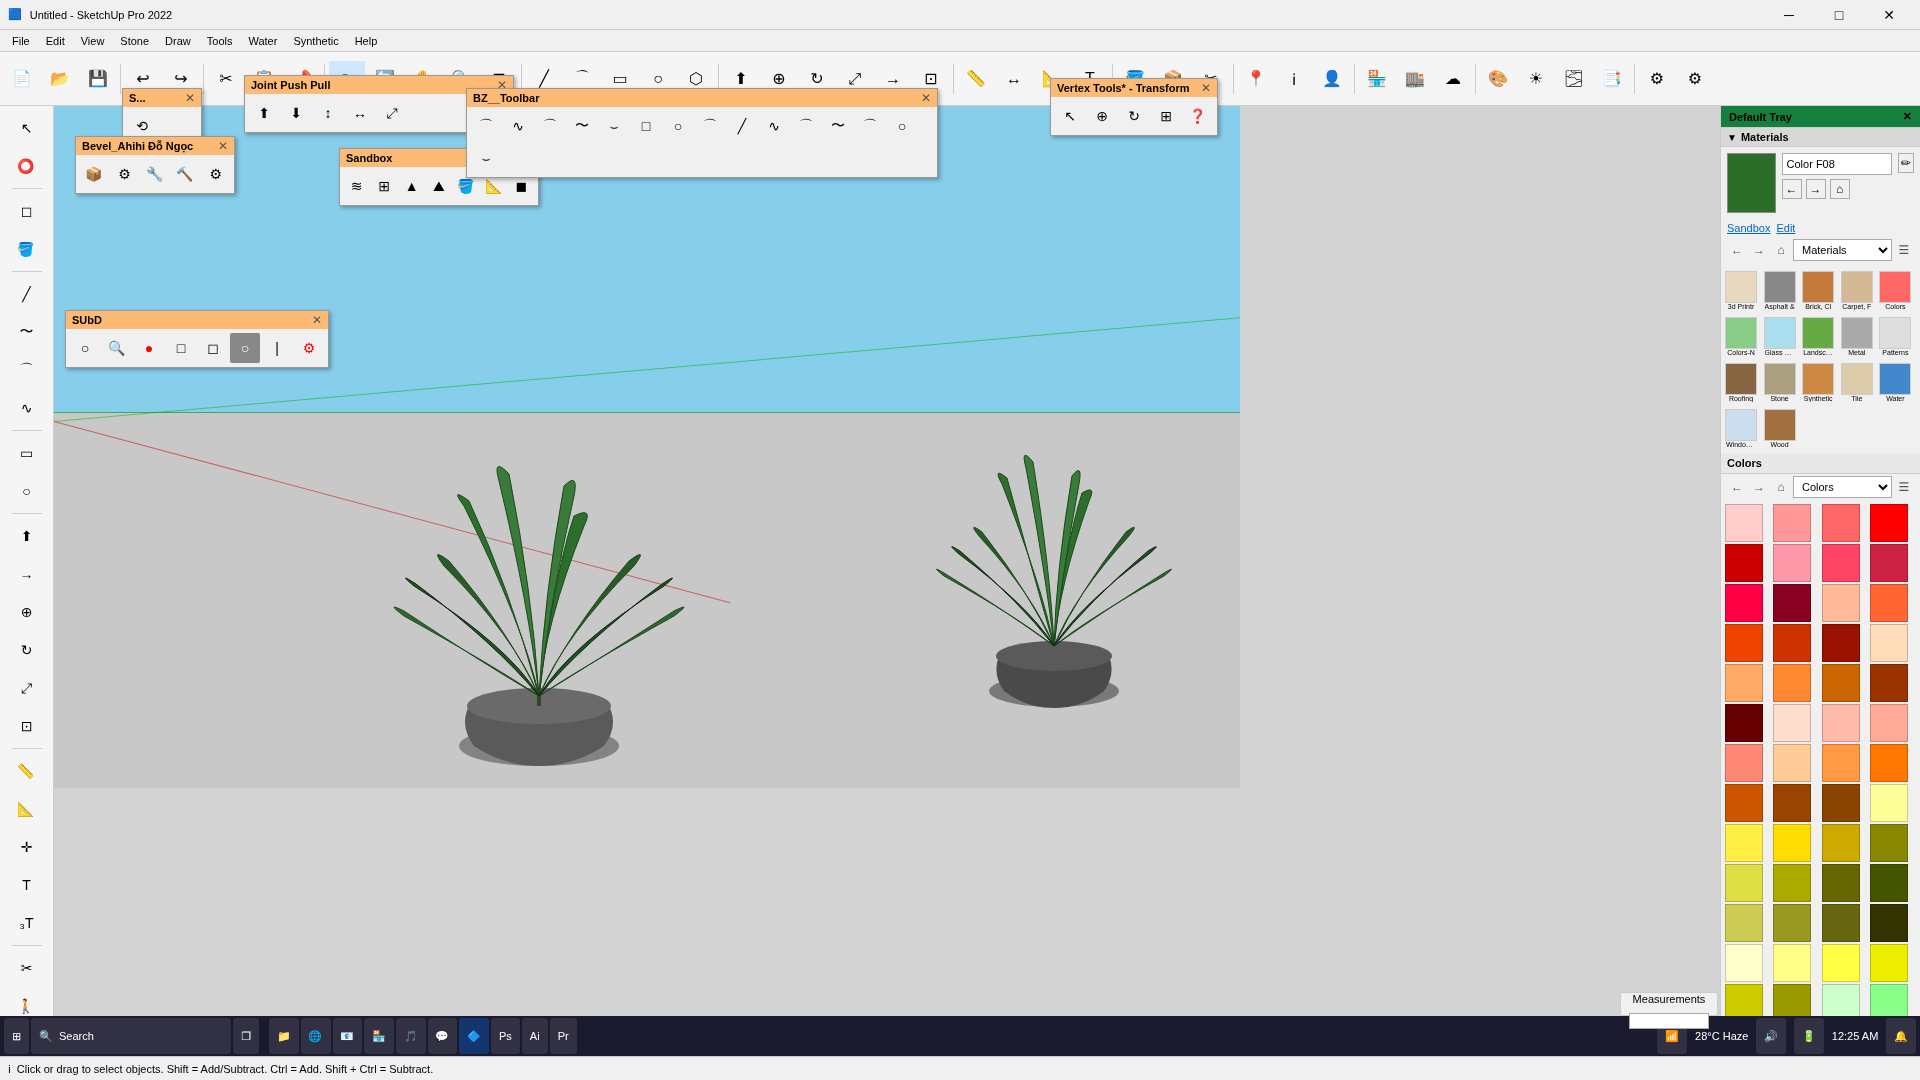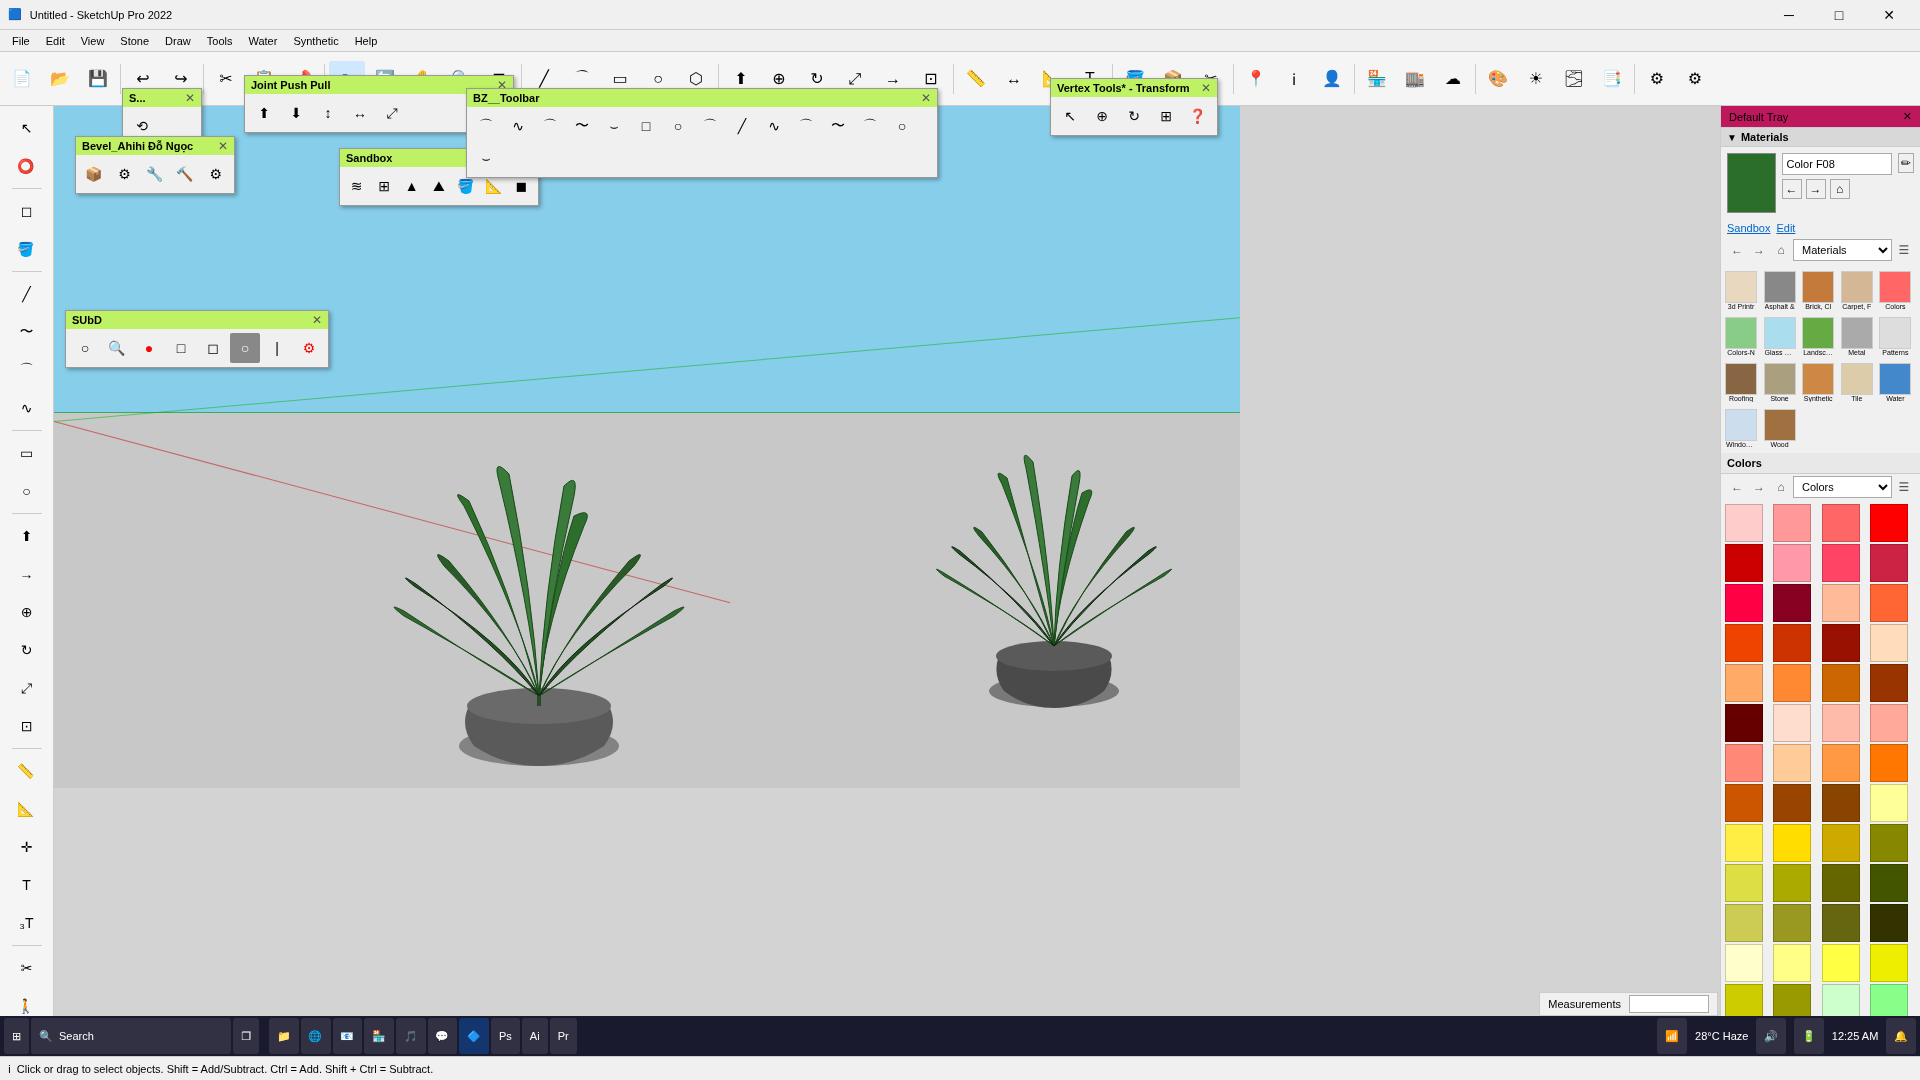--- a/index.html
+++ b/index.html
@@ -56,21 +56,21 @@
       background: linear-gradient(to bottom, #87ceeb 0%, #87ceeb 45%, #c8c8c8 45%, #c8c8c8 100%);
       overflow: hidden;
     }
 
     
     .floating-toolbar {
       position: absolute; background: #f0f0f0;
       border: 1px solid #999; box-shadow: 2px 2px 4px rgba(0,0,0,0.3);
     }
     .floating-toolbar-title {
-      background: #bef264; padding: 2px 6px; font-size: 11px; font-weight: bold;
+      background: #fdba74; padding: 2px 6px; font-size: 11px; font-weight: bold;
       display: flex; align-items: center; justify-content: space-between;
       cursor: move;
     }
     .floating-toolbar-close {
       background: none; border: none; cursor: pointer; font-size: 12px; color: #555;
     }
     .floating-toolbar-content {
       display: flex; align-items: center; padding: 4px; gap: 2px;
     }
     .ft-btn {
@@ -79,21 +79,21 @@
       display: flex; align-items: center; justify-content: center; font-size: 14px;
     }
 
     
     #right-panel {
       position: absolute; right: 0; top: 106px; width: 200px;
       background: #f0f0f0; border-left: 1px solid #ccc;
       height: 974px; overflow-y: auto;
     }
     #right-panel-title {
-      background: #be185d; padding: 4px 8px; font-weight: normal; font-size: 11px;
+      background: #15803d; padding: 4px 8px; font-weight: bold; font-size: 11px;
       border-bottom: 1px solid #ccc; display: flex; align-items: center; justify-content: space-between;
     }
 
     
     .section-header {
       background: #d8d8d8; padding: 3px 6px; font-weight: bold; font-size: 11px;
       border-bottom: 1px solid #ccc; cursor: pointer;
       display: flex; align-items: center; gap: 4px;
     }
 
@@ -676,21 +676,21 @@
     </div>
 </div>
 
 <div id="statusbar">
   <div style="display:flex;align-items:center;gap:6px;">
     <span>ℹ</span>
     <span>Click or drag to select objects. Shift = Add/Subtract. Ctrl = Add. Shift + Ctrl = Subtract.</span>
   </div>
 </div>
 
-<div id="measurements-bar" style="position:absolute;bottom:64px;right:202px;">
+<div id="measurements-bar" style="position:absolute;bottom:64px;right:202px;flex-direction:column;">
   <span>Measurements</span>
   <input type="text" style="width: 80px; height: 18px; border: 1px solid rgb(170, 170, 170); font-size: 11px; padding: 1px 4px;">
 </div>
 
 <div id="taskbar">
 
   <button class="taskbar-btn">
     <span>⊞</span>
   </button>
 

